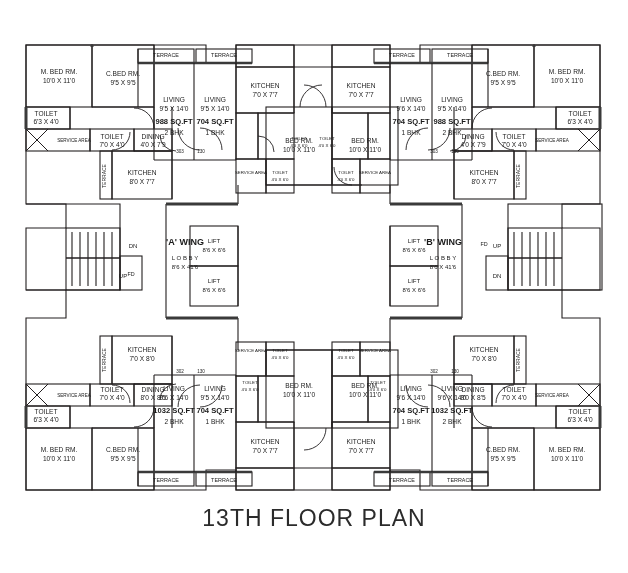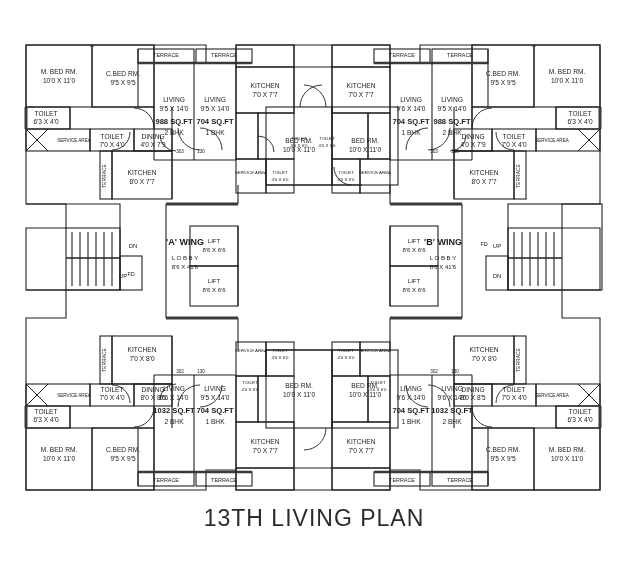--- a/index.html
+++ b/index.html
@@ -378,14 +378,14 @@
     <text x="452" y="391">LIVING</text>
     <text x="452" y="400">9'6 X 14'0</text>
     <text x="452" y="413" font-size="7.6" font-weight="bold">1032 SQ.FT</text>
     <text x="452" y="424">2 BHK</text>
 
     <text x="434" y="373" font-size="4.6">302</text>
     <text x="455" y="373" font-size="4.6">130</text>
   </g>
 </svg>
 
-<div class="ttl">13TH  LIVING PLAN</div>
+<div class="ttl">13TH  FLOOR PLAN</div>
 </div>
 
 </body></html>

